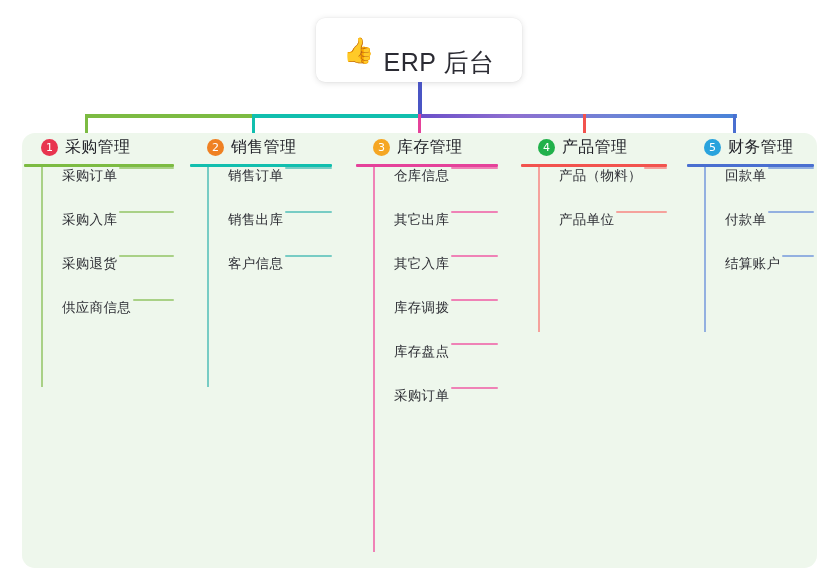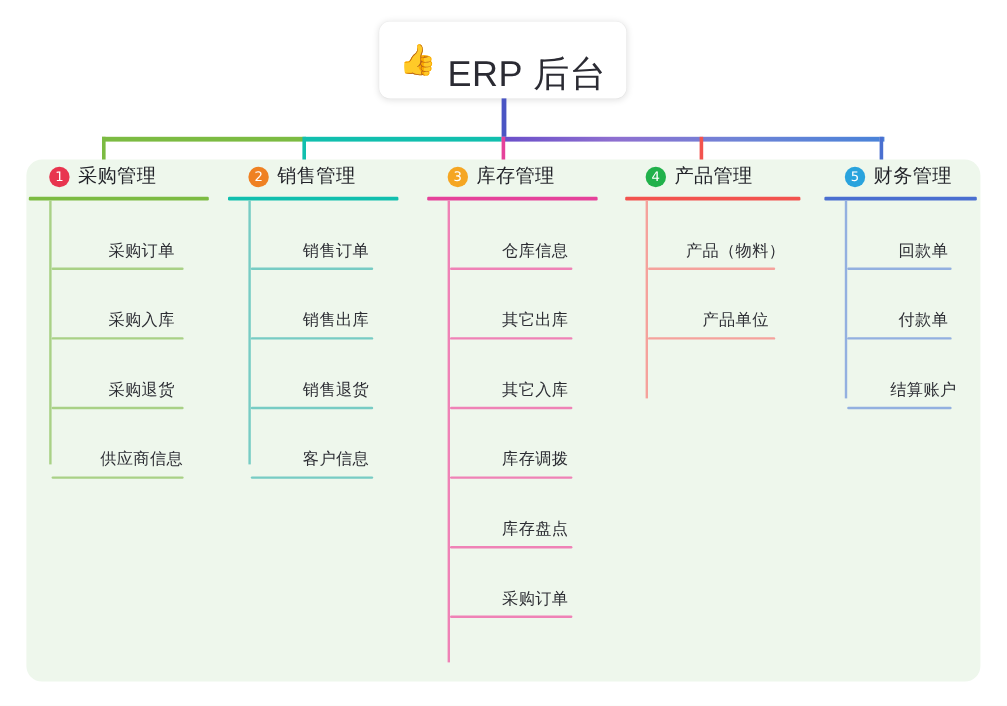--- a/index.html
+++ b/index.html
@@ -31,21 +31,21 @@
     justify-content: center;
     gap: 9px;
     box-sizing: border-box;
   }
   #root-card .root-emoji {
     font-size: 25px;
     line-height: 1;
     display: inline-block;
   }
   #root-card .root-title {
-    font-size: 30px;
+    font-size: 25px;
     color: #2b2b33;
     letter-spacing: 0.5px;
     white-space: nowrap;
     margin-top: 24px;
   }
 
   
   #root-stem {
     position: absolute;
     left: 418px;
@@ -144,24 +144,24 @@
     padding-left: 0;
   }
   .spine {
     position: absolute;
     left: 0;
     top: 0;
     width: 2px;
   }
   .leaf {
     position: relative;
-    height: 58px;
+    height: 44px;
     box-sizing: border-box;
     display: flex;
-    flex-direction: column;
+    flex-direction: row;
     justify-content: flex-end;
     text-align: center;
   }
   .leaf-text {
     font-size: 13.5px;
     color: #2d2e34;
     white-space: nowrap;
     padding-left: 21px;
     padding-bottom: 5px;
     letter-spacing: 0.3px;
@@ -234,24 +234,20 @@
           <div class="spine" style="background: rgb(119, 204, 196); height: 220px;"></div>
           <div class="leaf">
             <div class="leaf-text">销售订单</div>
             <div class="leaf-rule" style="background: rgb(119, 204, 196); width: 102px; margin-left: 2px;"></div>
           </div>
           <div class="leaf">
             <div class="leaf-text">销售出库</div>
             <div class="leaf-rule" style="background: rgb(119, 204, 196); width: 102px; margin-left: 2px;"></div>
           </div>
           <div class="leaf">
-            <div class="leaf-text">销售退货</div>
-            <div class="leaf-rule" style="background: rgb(119, 204, 196); width: 102px; margin-left: 2px;"></div>
-          </div>
-          <div class="leaf">
             <div class="leaf-text">客户信息</div>
             <div class="leaf-rule" style="background: rgb(119, 204, 196); width: 102px; margin-left: 2px;"></div>
           </div>
         </div>
       </div>
       <div class="column" style="left: 334px; width: 142px;">
         <div class="col-head">
           <div class="badge" style="background: rgb(245, 166, 35);">3</div>
           <div class="col-title">库存管理</div>
         </div>

